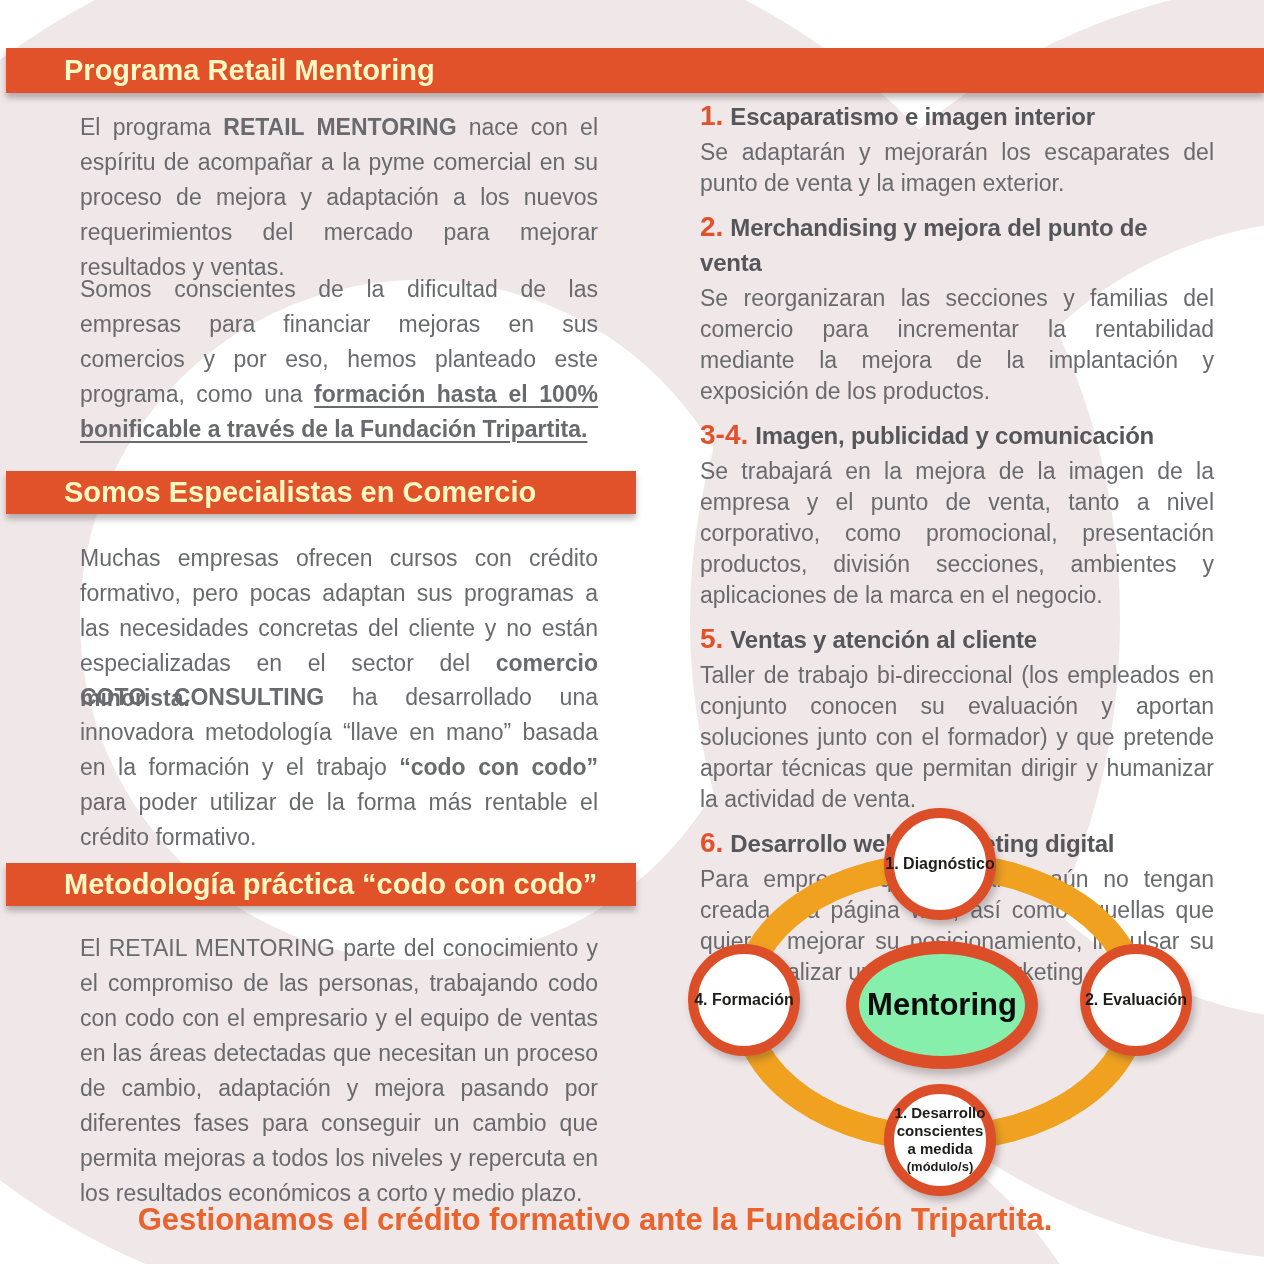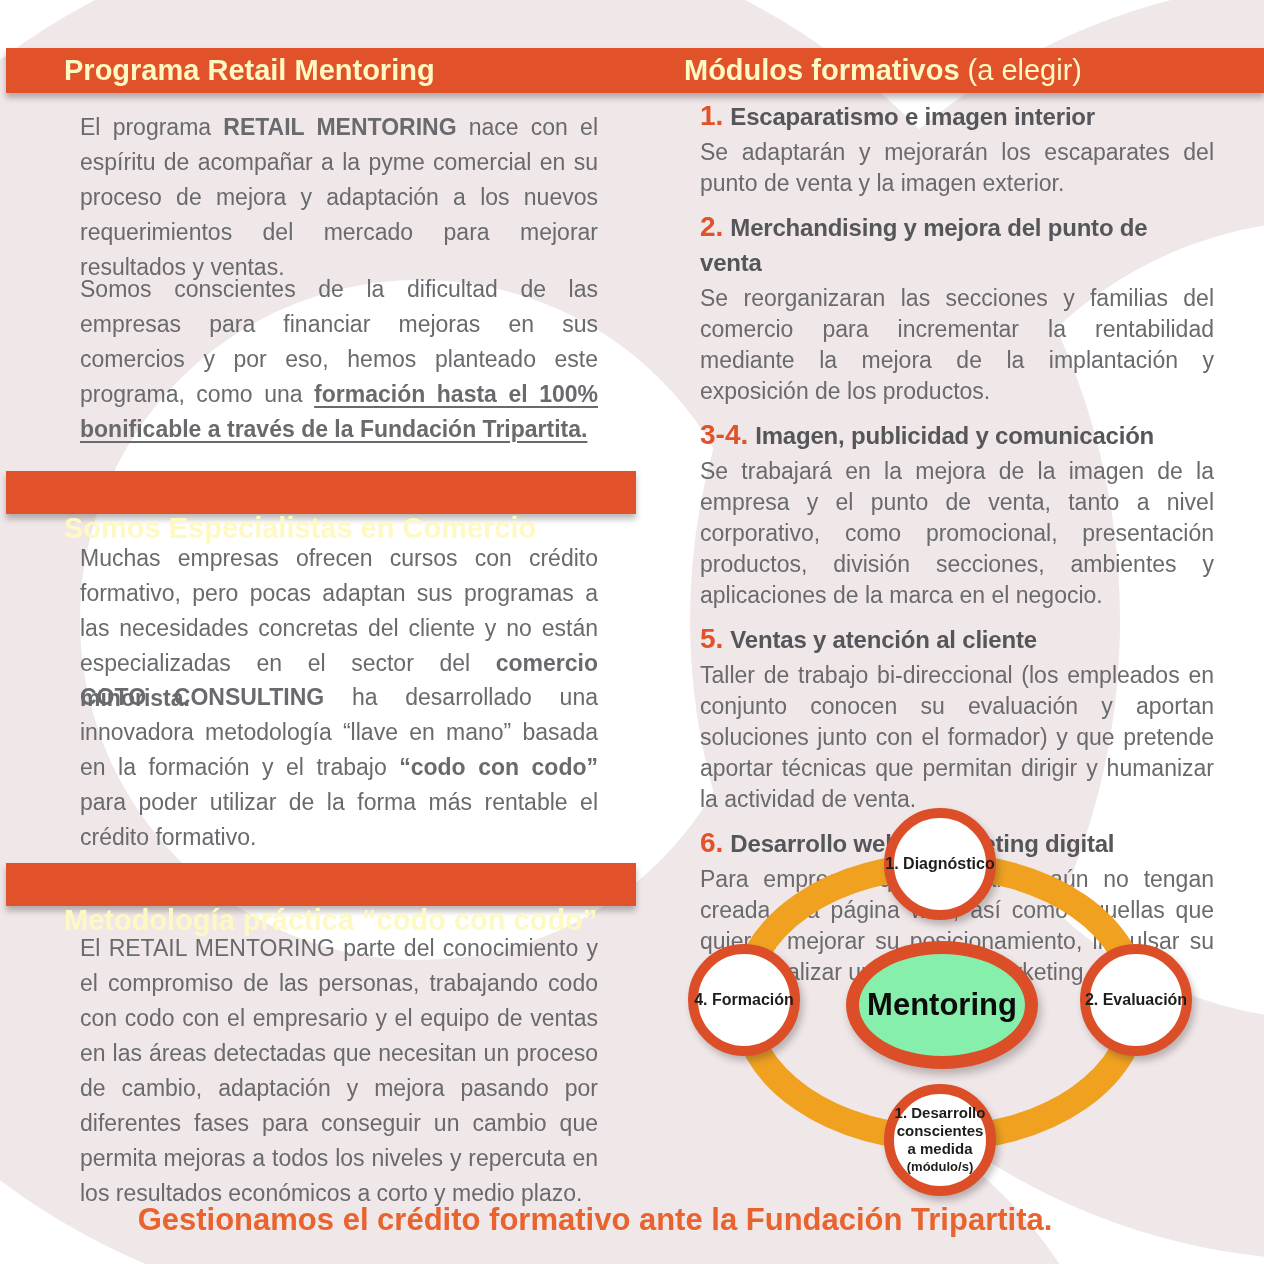--- a/index.html
+++ b/index.html
@@ -43,21 +43,21 @@
   .band-title{
     position:absolute;top:0;height:45px;line-height:45px;
     color:#fef9c3;font-weight:bold;font-size:29px;white-space:nowrap;
   }
   .band-title-left{left:58px;}
   .band-title-right{left:678px;}
   .band-title-right .light{font-weight:normal;}
   .bar-left{left:6px;width:630px;height:43px;}
   .bar2{top:471px;}
   .bar3{top:863px;}
-  .bar-left .band-title{height:35px;line-height:43px;left:58px;margin-top:36px;}
+  .bar-left .band-title{height:35px;line-height:43px;left:58px;}
   
   .para{
     position:absolute;left:80px;width:518px;
     color:var(--c-body_text);font-size:23px;line-height:35px;
     text-align:justify;
   }
   .seg-b{font-weight:bold;}
   .seg-u{text-decoration:underline;text-decoration-thickness:2px;text-underline-offset:4px;}
   .p1{top:110px;}
   .p2{top:272px;}
@@ -114,23 +114,20 @@
 <body>
 
 <div class="page">
 
   <div class="bg bg-swirl-left"></div>
   <div class="bg bg-swirl-right"></div>
   <div class="bg bg-dome-bottom"></div>
 
   <div class="band band-top">
     <div class="band-title band-title-left">Programa Retail Mentoring</div>
-    <div class="band-title band-title-right">
-      <span>Módulos formativos</span><span class="light"> (a elegir)</span>
-    </div>
   </div>
 
   <div class="para p1"><span>El programa </span><span class="seg-b">RETAIL MENTORING</span><span> nace con el espíritu de acompañar a la pyme comercial en su proceso de mejora y adaptación a los nuevos requerimientos del mercado para mejorar resultados y ventas.</span></div>
   <div class="para p2"><span>Somos conscientes de la dificultad de las empresas para financiar mejoras en sus comercios y por eso, hemos planteado este programa, como una </span><span class="seg-b seg-u">formación hasta el 100% bonificable a través de la Fundación Tripartita.</span></div>
 
   <div class="band bar-left bar2">
     <div class="band-title">Somos Especialistas en Comercio</div>
   </div>
   <div class="para p3"><span>Muchas empresas ofrecen cursos con crédito formativo, pero pocas adaptan sus programas a las necesidades concretas del cliente y no están especializadas en el sector del </span><span class="seg-b">comercio minorista.</span></div>
   <div class="para p4"><span class="seg-b">COTO CONSULTING</span><span> ha desarrollado una innovadora metodología “llave en mano” basada en la formación y el trabajo </span><span class="seg-b">“codo con codo”</span><span> para poder utilizar de la forma más rentable el crédito formativo.</span></div>

